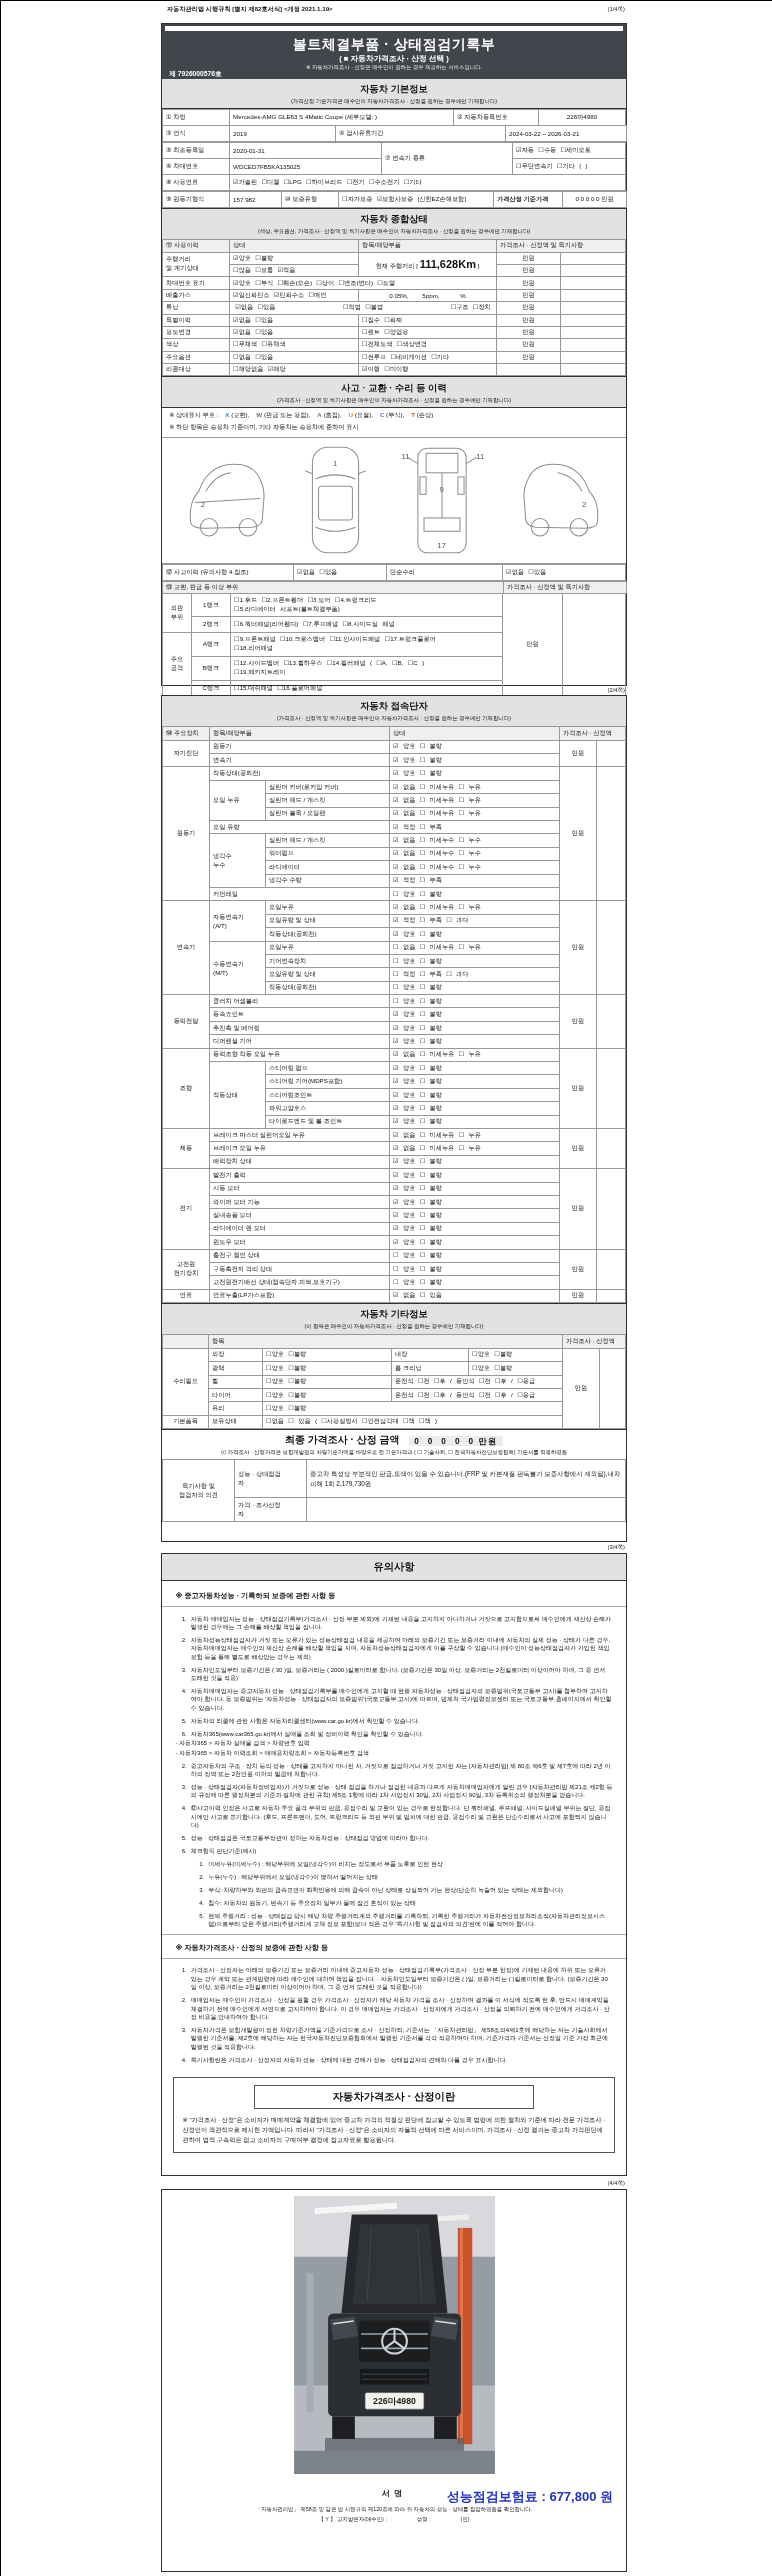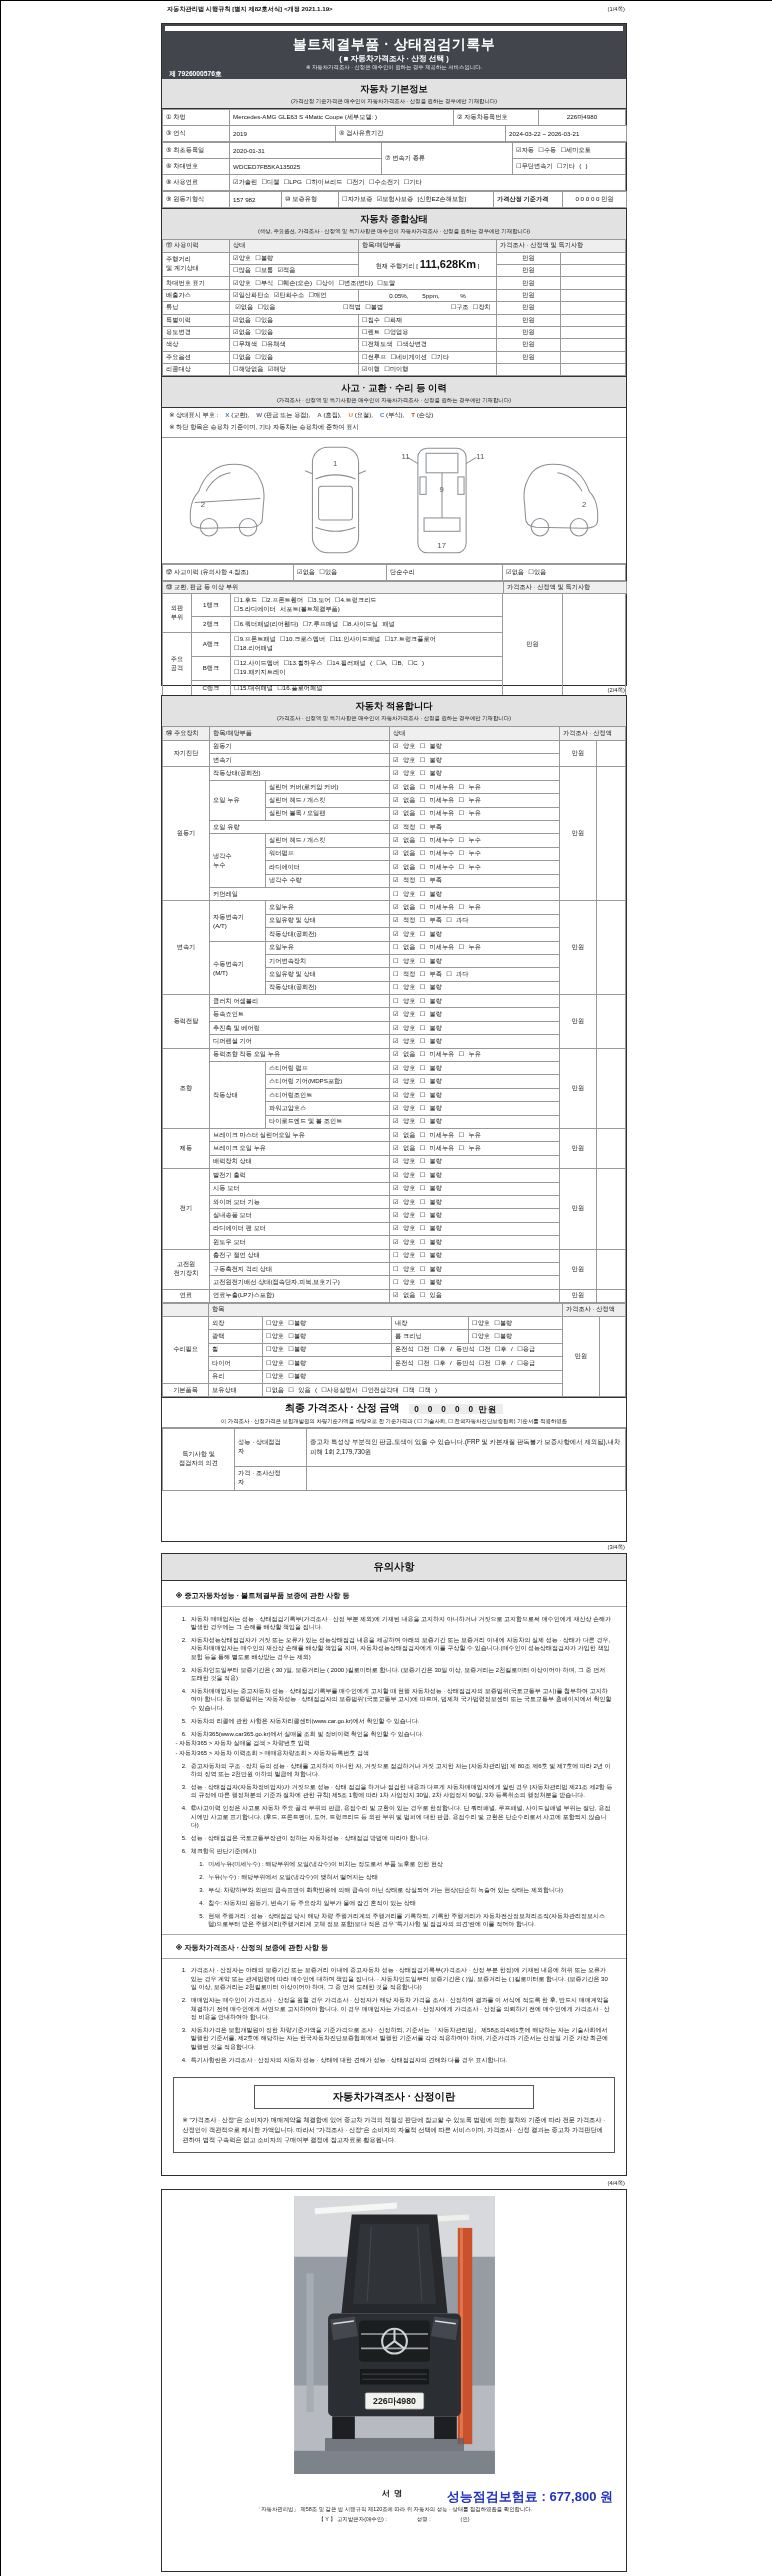--- a/index.html
+++ b/index.html
@@ -411,21 +411,21 @@
             <td class="st">☐15.대쉬패널  ☐16.플로어패널</td>
           </tr>
     </tbody>
       </table>
   </div>
 
   <div class="pnum" style="top:686px;">(2/4쪽)</div>
 
   <div class="page" id="p2">
     <div class="sec">
-      <div class="st1">자동차 적용합니다</div>
+      <div class="st1">자동차 접속단자</div>
       <div class="st2">(가격조사 · 산정액 및 특기사항은 매수인이 자동차가격조사 · 산정을 원하는 경우에만 기재합니다)</div>
     </div>
 
     <table class="det">
       <colgroup>
           <col style="width:47px">
           <col style="width:56px">
           <col style="width:124px">
           <col style="width:170px">
           <col style="width:37px">
@@ -647,20 +647,24 @@
       <tr>
             <td class="ctr">연료</td>
             <td colspan="2">연료누출(LP가스포함)</td>
             <td class="st">☑ 없음  ☐ 있음</td>
             <td class="pr">만원</td>
             <td></td>
           </tr>
     </tbody>
       </table>
 
+    <div class="sec" style="border-top:1px solid #333;">
+      <div class="st1">자동차 기타정보</div>
+      <div class="st2">(이 항목은 매수인이 자동차가격조사 · 산정을 원하는 경우에만 기재합니다)</div>
+    </div>
 
     <table class="det">
       <colgroup>
           <col style="width:46px">
           <col style="width:54px">
           <col style="width:129px">
           <col style="width:77px">
           <col style="width:94px">
           <col style="width:37px">
           <col style="width:26px">
@@ -737,21 +741,21 @@
       </table>
   </div>
 
   <div class="pnum" style="top:1543px;">(3/4쪽)</div>
 
   <div class="page" id="p3">
     <div class="sec">
       <div class="st1" style="padding:6.2px 0 6.2px;font-size:10.3px;">유의사항</div>
     </div>
     <div class="n3">
-      <div class="nhdr">※ 중고자동차성능 · 볼트체결부품 보증에 관한 사항 등</div>
+      <div class="nhdr">※ 중고자동차성능 · 기록하되 보증에 관한 사항 등</div>
       <div class="nlist">
         <div class="ni">
             <span class="nn">1.</span>
             <span>자동차 매매업자는 성능 · 상태점검기록부(가격조사 · 산정 부분 제외)에 기재된 내용을 고지하지 아니하거나 거짓으로 고지함으로써 매수인에게 재산상 손해가 발생한 경우에는 그 손해를 배상할 책임을 집니다.</span>
           </div>
         <div class="ni">
             <span class="nn">2.</span>
             <span>자동차성능상태점검자가 거짓 또는 오류가 있는 성능상태점검 내용을 제공하여 아래의 보증기간 또는 보증거리 이내에 자동차의 실제 성능 · 상태가 다른 경우, 자동차매매업자는 매수인의 재산상 손해를 배상할 책임을 지며, 자동차성능상태점검자에게 이를 구상할 수 있습니다.(매수인이 성능상태점검자가 가입한 책임보험 등을 통해 별도로 배상받는 경우는 제외)</span>
           </div>
         <div class="ni">

